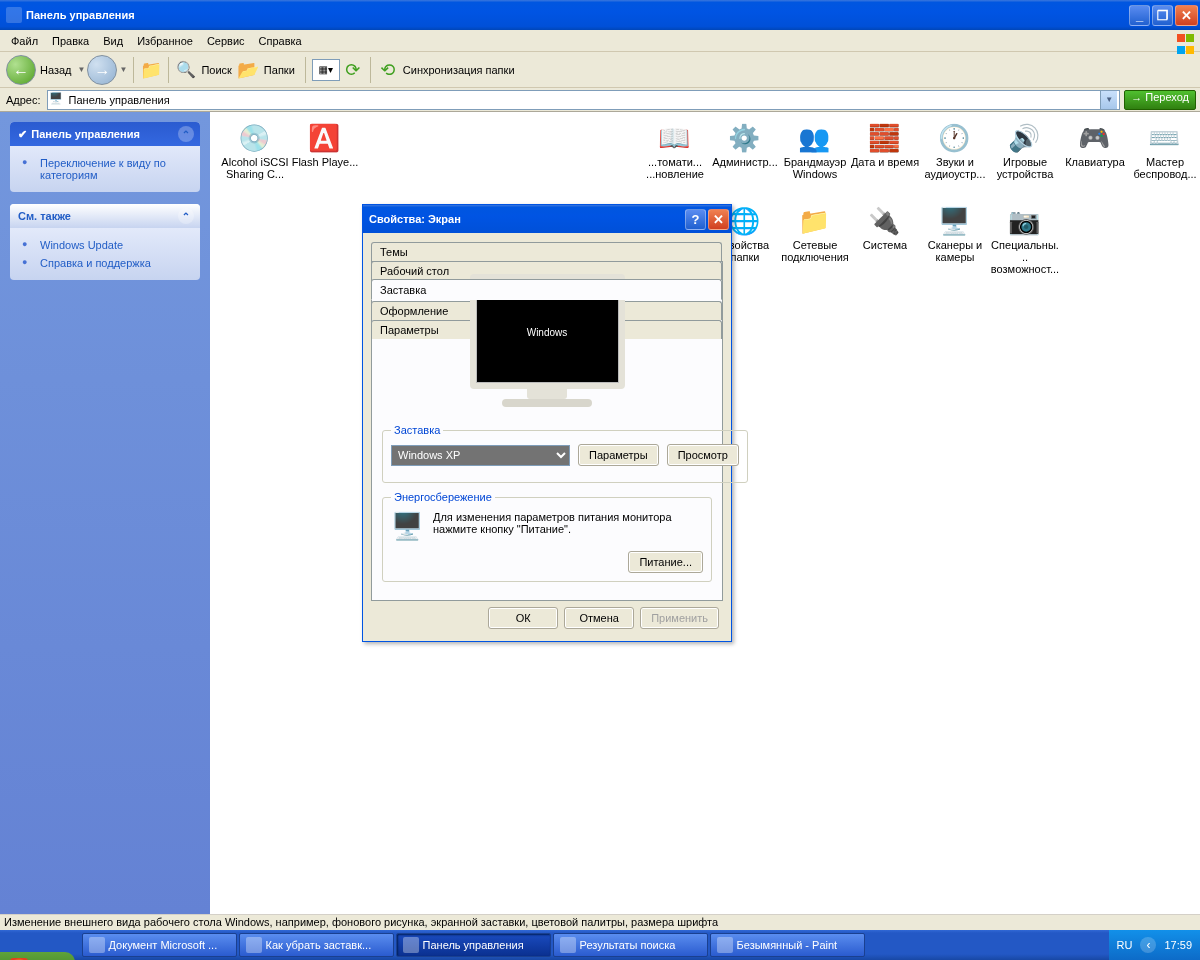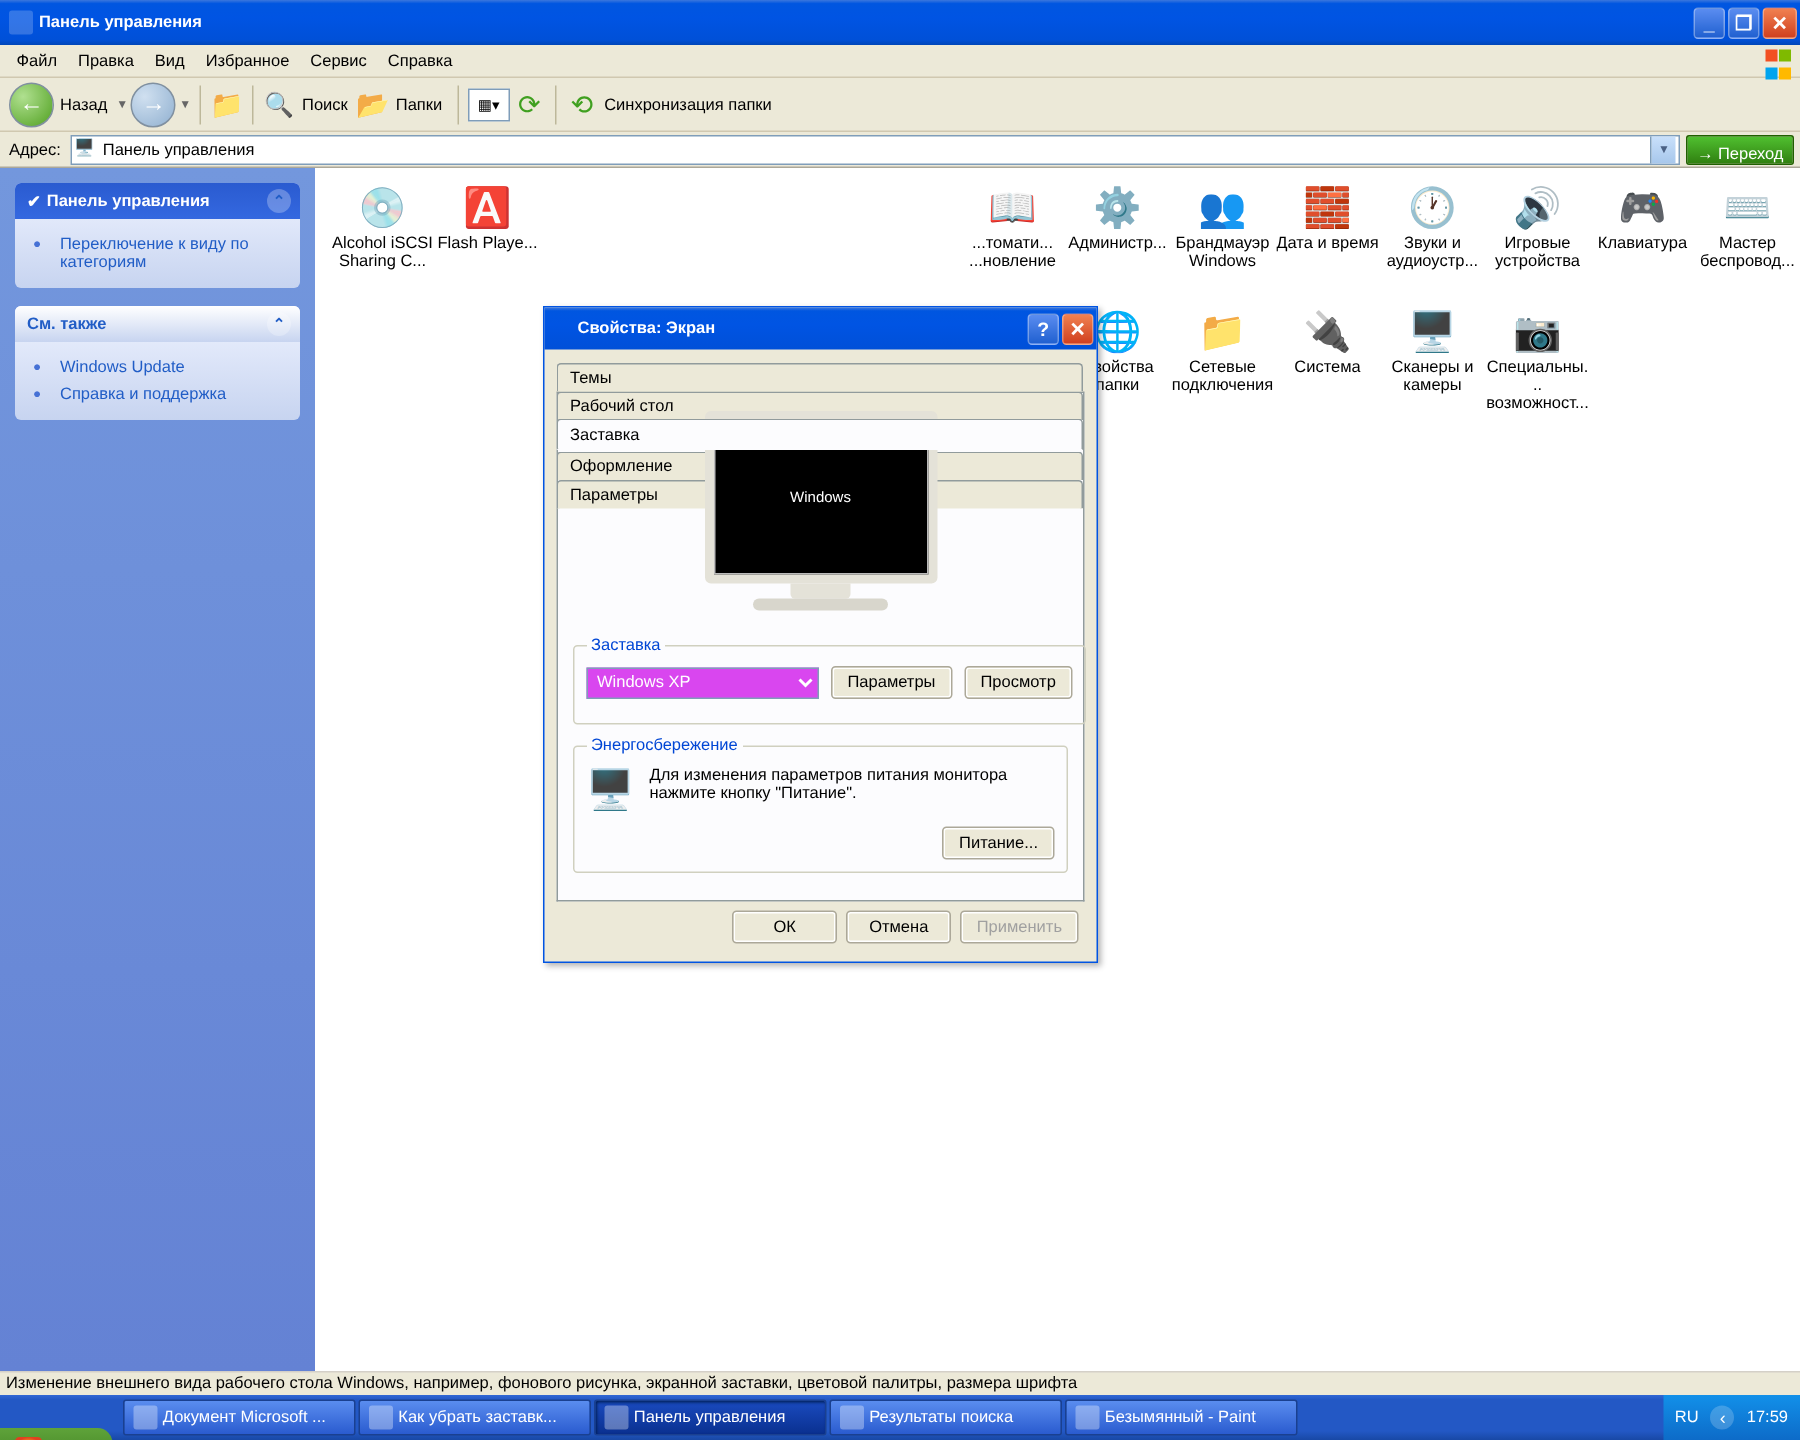--- a/index.html
+++ b/index.html
@@ -30,21 +30,21 @@
 .ticon.folder { color:#f5c040; font-size:18px; }
 .ticon.search { color:#4060c0; font-size:16px; }
 .ticon.green { color:#40a020; font-size:18px; }
 
 
 .addrbar { height: 24px; background: #ece9d8; display: flex; align-items: center; padding: 0 4px; border-bottom: 1px solid #aca899; gap: 4px; }
 .addrlabel { padding: 0 2px; }
 .addrfield { flex: 1; height: 20px; background: #fff; border: 1px solid #7f9db9; display: flex; align-items: center; padding: 0 2px; }
 .addrfield .icon { width: 16px; height: 16px; margin-right: 3px; }
 .addrdrop { width: 17px; height: 18px; background: linear-gradient(#c9e0fb,#a7c7eb); border-left: 1px solid #7f9db9; display: flex; align-items: center; justify-content: center; font-size:8px;color:#4b6184;}
-.gobtn { height: 20px; padding: 0 6px; background: linear-gradient(#50c030,#308010); color: #fff; border: 1px solid #206000; border-radius: 2px; display: flex; align-items: flex-end; gap: 3px; }
+.gobtn { height: 20px; padding: 0 6px; background: linear-gradient(#50c030,#308010); color: #fff; border: 1px solid #206000; border-radius: 2px; display: flex; align-items: flex-start; gap: 3px; }
 .gobtn::before { content:"→"; font-weight:bold; }
 
 
 .main { position: absolute; top: 112px; left: 0; right: 0; bottom: 46px; display: flex; background: #fff; }
 .sidebar { width: 210px; background: linear-gradient(#7397dd,#6482d4); padding: 10px; display:flex;flex-direction:column;gap:12px;}
 .panel { background: linear-gradient(#eff3ff,#c7d4f0); border-radius: 4px; overflow: hidden; }
 .panel-head { height: 24px; background: linear-gradient(#fff,#c7d4f0); display: flex; align-items: center; padding: 0 8px; font-weight: bold; color: #215dc6; position:relative;}
 .panel-head.dark { background: linear-gradient(#2a5bd0,#3468e0); color: #fff; }
 .panel-head .chev { position: absolute; right: 6px; width: 16px; height: 16px; border-radius: 50%; background: #fff4; display: flex; align-items: center; justify-content: center; font-size: 10px; color:#215dc6;}
 .panel-body { padding: 8px 10px; }
@@ -53,21 +53,21 @@
 
 .content { flex: 1; background: #fff; padding: 10px 0 0 10px; position: relative; overflow:hidden;}
 .icongrid { display: flex; flex-wrap: wrap; align-content: flex-start; }
 .icongrid .cpitem { width: 70px; height: 75px; margin: 0 0 8px 0; display: flex; flex-direction: column; align-items: center; text-align: center; font-size: 11px; line-height: 12px; }
 .cpitem .ico { width: 32px; height: 32px; margin-bottom: 2px; display: flex; align-items: center; justify-content: center; font-size: 26px; }
 .cpitem.selected .lbl { background: #316ac5; color: #fff; padding: 0 1px;}
 .cpitem .lbl { word-break: break-word; max-height:36px; overflow:hidden;}
 
 
 .dialog { position: absolute; left: 362px; top: 204px; width: 370px; background: #ece9d8; border: 1px solid #0054e3; box-shadow: 2px 2px 4px rgba(0,0,0,0.3); }
-.dialog .dlgtitle { height: 28px; background: linear-gradient(#3b77dd,#0056e0 8%,#0054e3 40%,#0050d8); color: #fff; font-weight: bold; font-size: 13px; display: flex; align-items: center; padding: 0 2px 0 22px; }
+.dialog .dlgtitle { height: 28px; background: linear-gradient(#3b77dd,#0056e0 8%,#0054e3 40%,#0050d8); color: #fff; font-weight: bold; font-size: 13px; display: flex; align-items: center; padding: 0 2px 0 6px; }
 .dlgtitle .spacer { flex: 1; }
 .dlgbtn { width: 21px; height: 21px; margin-left: 2px; border: 1px solid #fff5; border-radius: 3px; display: flex; align-items: center; justify-content: center; color: #fff; font-weight: bold; font-size: 13px; cursor:default;}
 .dlgbtn.help { background: linear-gradient(#5a8cf0,#2060d0); }
 .dlgbtn.close { background: linear-gradient(#f08050,#d04020); }
 .dlgbody { padding: 8px; }
 .tabstrip { display: flex; border-bottom: 1px solid #919b9c; height: 21px; flex-direction: column; }
 .tab { padding: 3px 8px; background: #ece9d8; border: 1px solid #919b9c; border-bottom: none; border-radius: 3px 3px 0 0; margin-right: 1px; position: relative; top: 1px; cursor:default;}
 .tab.active { background: #fcfcfe; border-bottom: 1px solid #fcfcfe; z-index: 2; top:0; padding-top:4px;}
 .tabcontent { background: #fcfcfe; border: 1px solid #919b9c; border-top: none; padding: 10px; }
 
@@ -355,21 +355,21 @@
       <div class="monitor">
         <div class="screen">
             <div class="xp">Windows</div>
           </div>
         <div class="stand"></div>
           <div class="base"></div>
       </div>
       <fieldset>
         <legend>Заставка</legend>
         <div class="ssrow">
-          <select style="width:155px;background:#d946ef;color:#fff;">
+          <select style="width:179px;background:#737373;color:#fff;">
             <option>Windows XP</option>
           </select>
           <button class="dbtn">Параметры</button>
           <button class="dbtn">Просмотр</button>
         </div>
       </fieldset>
       <fieldset>
         <legend>Энергосбережение</legend>
         <div style="display:flex;gap:10px;align-items:flex-start;">
           <div style="width:32px;height:32px;flex-shrink:0;font-size:26px">🖥️</div>

